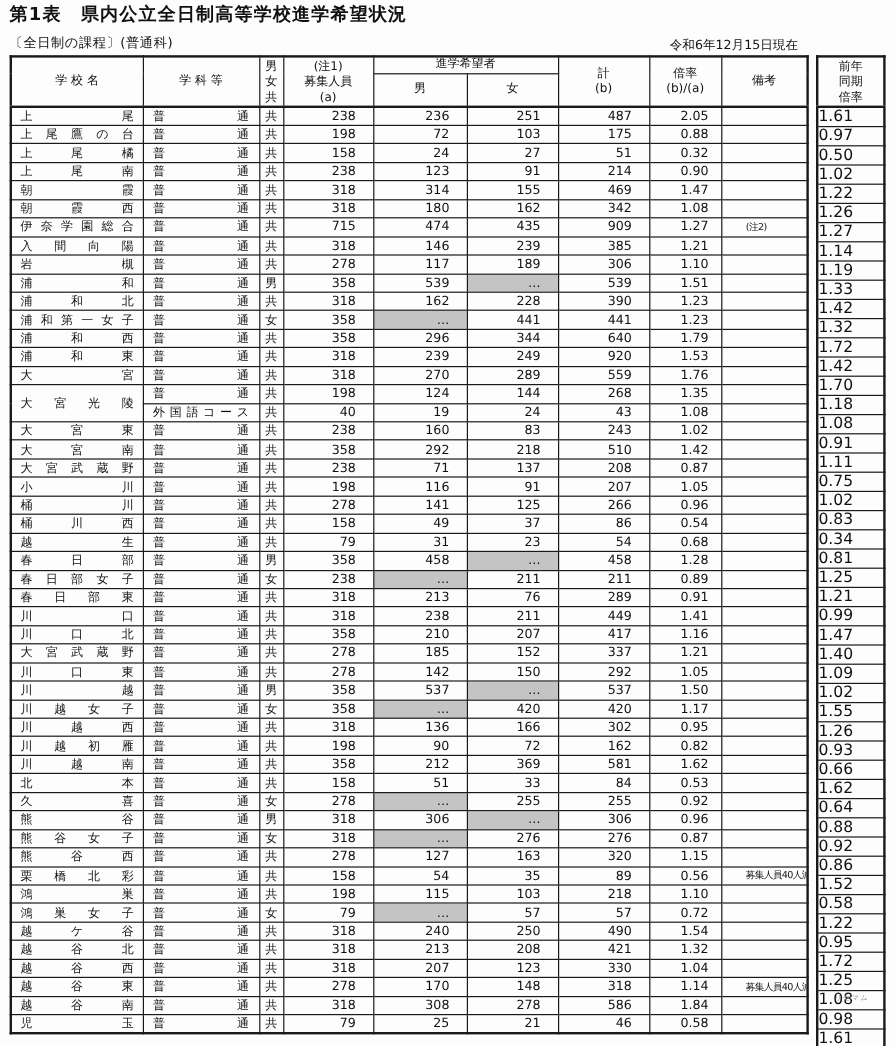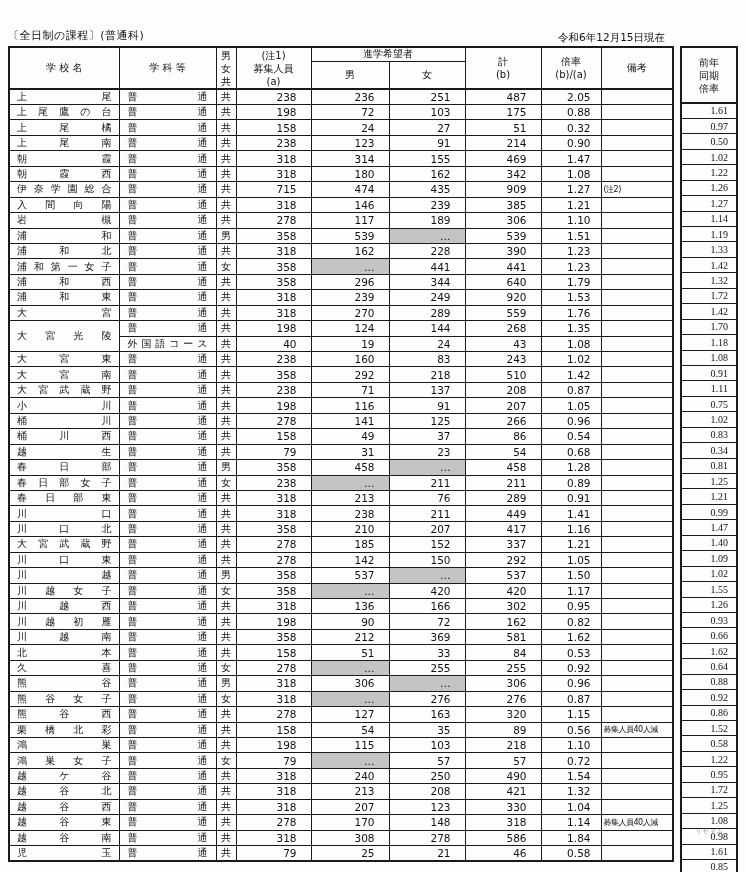--- a/index.html
+++ b/index.html
@@ -42,42 +42,43 @@
   .hline { display:block; line-height:13px; font-size:10px; }
   .gchar { display:block; line-height:13px; font-size:10px; }
   tbody tr { height:15.44px; }
   tbody td { font-size:10px; vertical-align:middle; }
   .c-name  { padding:0 7px; }
   .c-dept  { padding:0 8px; }
   .jname   { text-align:justify; text-align-last:justify; }
   .c-gender{ text-align:center; }
   .c-num   { text-align:right; padding-right:14px; font-size:10.5px; }
   .c-ratio { text-align:right; padding-right:10px; font-size:10.5px; }
-  .c-note  { text-align:left; padding:0 2px; font-size:8px; letter-spacing:-0.5px; }
-  .c-prev  { text-align:right; padding-right:8px; font-size:10px;font-family:Liberation Serif, serif; }
+  .c-note  { text-align:left; padding:0 20px; font-size:8px; letter-spacing:-0.5px; }
+  .c-prev  { padding-right:8px; font-size:13px; }
   td.masked { background:#c4c4c4; }
-  .side-table thead th { height:56px;margin-left:18px; }
+  .side-table thead th { height:42px;margin-left:18px; }
   .logo {
     position:absolute; right:8px; bottom:7px;
     font-size:26px; font-weight:bold; color:#8d9192;
     letter-spacing:-1px;
   }
   .logo-ruby {
     position:absolute; right:22px; bottom:36px;
     font-size:6px; color:#8d9192; letter-spacing:1px;
   }
   col.w-name{width:110px;} col.w-dept{width:97px;} col.w-gen{width:20px;}
   col.w-cap{width:75px;} col.w-m{width:78px;} col.w-f{width:76px;}
   col.w-tot{width:76px;} col.w-rat{width:60px;} col.w-note{width:72px;}
 </style>
 </head>
 <body>
 
 <div class="page">
 
+  <div class="doc-title">第1表　県内公立全日制高等学校進学希望状況</div>
   <div class="doc-subtitle">〔全日制の課程〕(普通科)</div>
   <div class="as-of">令和6年12月15日現在</div>
 
   <table class="main-table">
     <colgroup>
       <col class="w-name">
         <col class="w-dept">
         <col class="w-gen">
         <col class="w-cap">
       <col class="w-m">

